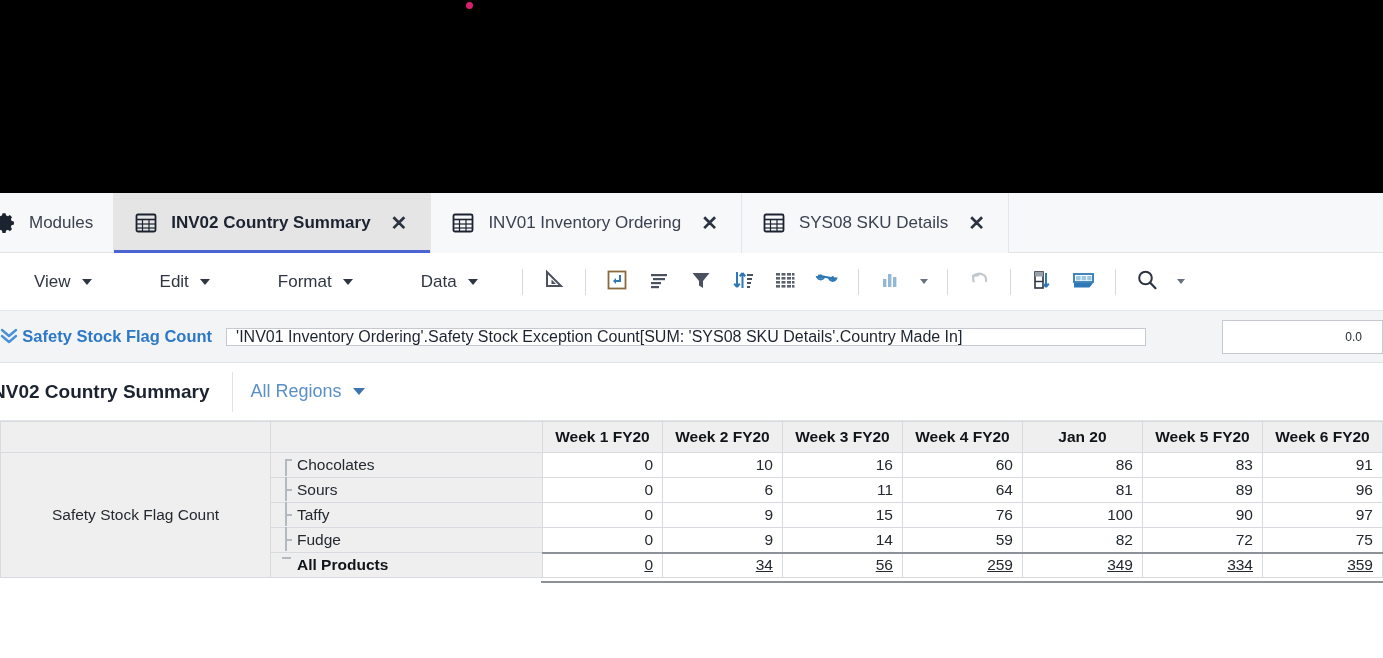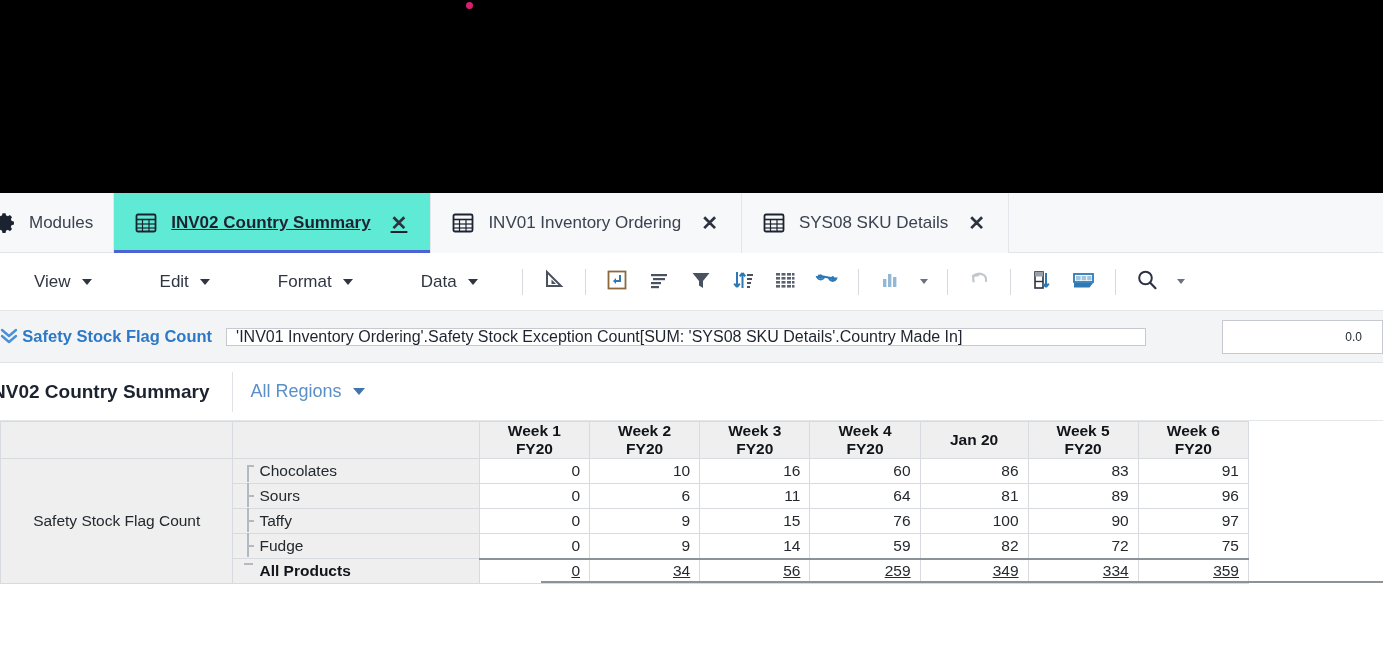--- a/index.html
+++ b/index.html
@@ -38,21 +38,21 @@
     position: relative;
     display: flex; align-items: center; gap: 13px;
     padding: 0 20px; height: 60px;
     background: #f7f8fa;
     border-left: 1px solid #e3e6ea;
     font-size: 17px; color: #3b4250; cursor: pointer;
     white-space: nowrap;
   }
   .tab:last-of-type { border-right: 1px solid #e3e6ea; }
   .tab.active {
-    background: #5eead4; color: #1c2330; font-weight: 700; text-decoration: underline;
+    background: #e5e5e5; color: #1c2330; font-weight: 700;
   }
   .tab.active::after {
     content: ""; position: absolute; left: 0; right: 0; bottom: -1px;
     height: 4px; background: #4c63d2;
   }
   .tab .tab-icon { display: flex; }
   .tab .tab-close {
     font-size: 20px; line-height: 1; color: #2b3340; font-weight: 700;
     margin-left: 4px; padding: 2px 3px;
   }
@@ -125,21 +125,21 @@
     display: flex; align-items: center; gap: 11px;
     padding: 0 18px; font-size: 18px; color: #5a8fc7; cursor: pointer;
   }
   .caret-blue {
     width: 0; height: 0; border-left: 6px solid transparent;
     border-right: 6px solid transparent; border-top: 7px solid #3f74ad;
   }
 
   
   .grid {
-    position: absolute; left: 0; top: 421px; width: 1249px;
+    position: absolute; left: 0; top: 421px; width: 1383px;
     border-collapse: collapse;
   }
   .grid td, .grid th {
     border: 1px solid #d7dade;
     font-size: 15.5px; color: #24292f;
     font-weight: normal;
   }
   .grid thead th {
     background: #efefef; height: 31px; padding: 0 10px;
     font-weight: 700; text-align: center; color: #111418;

